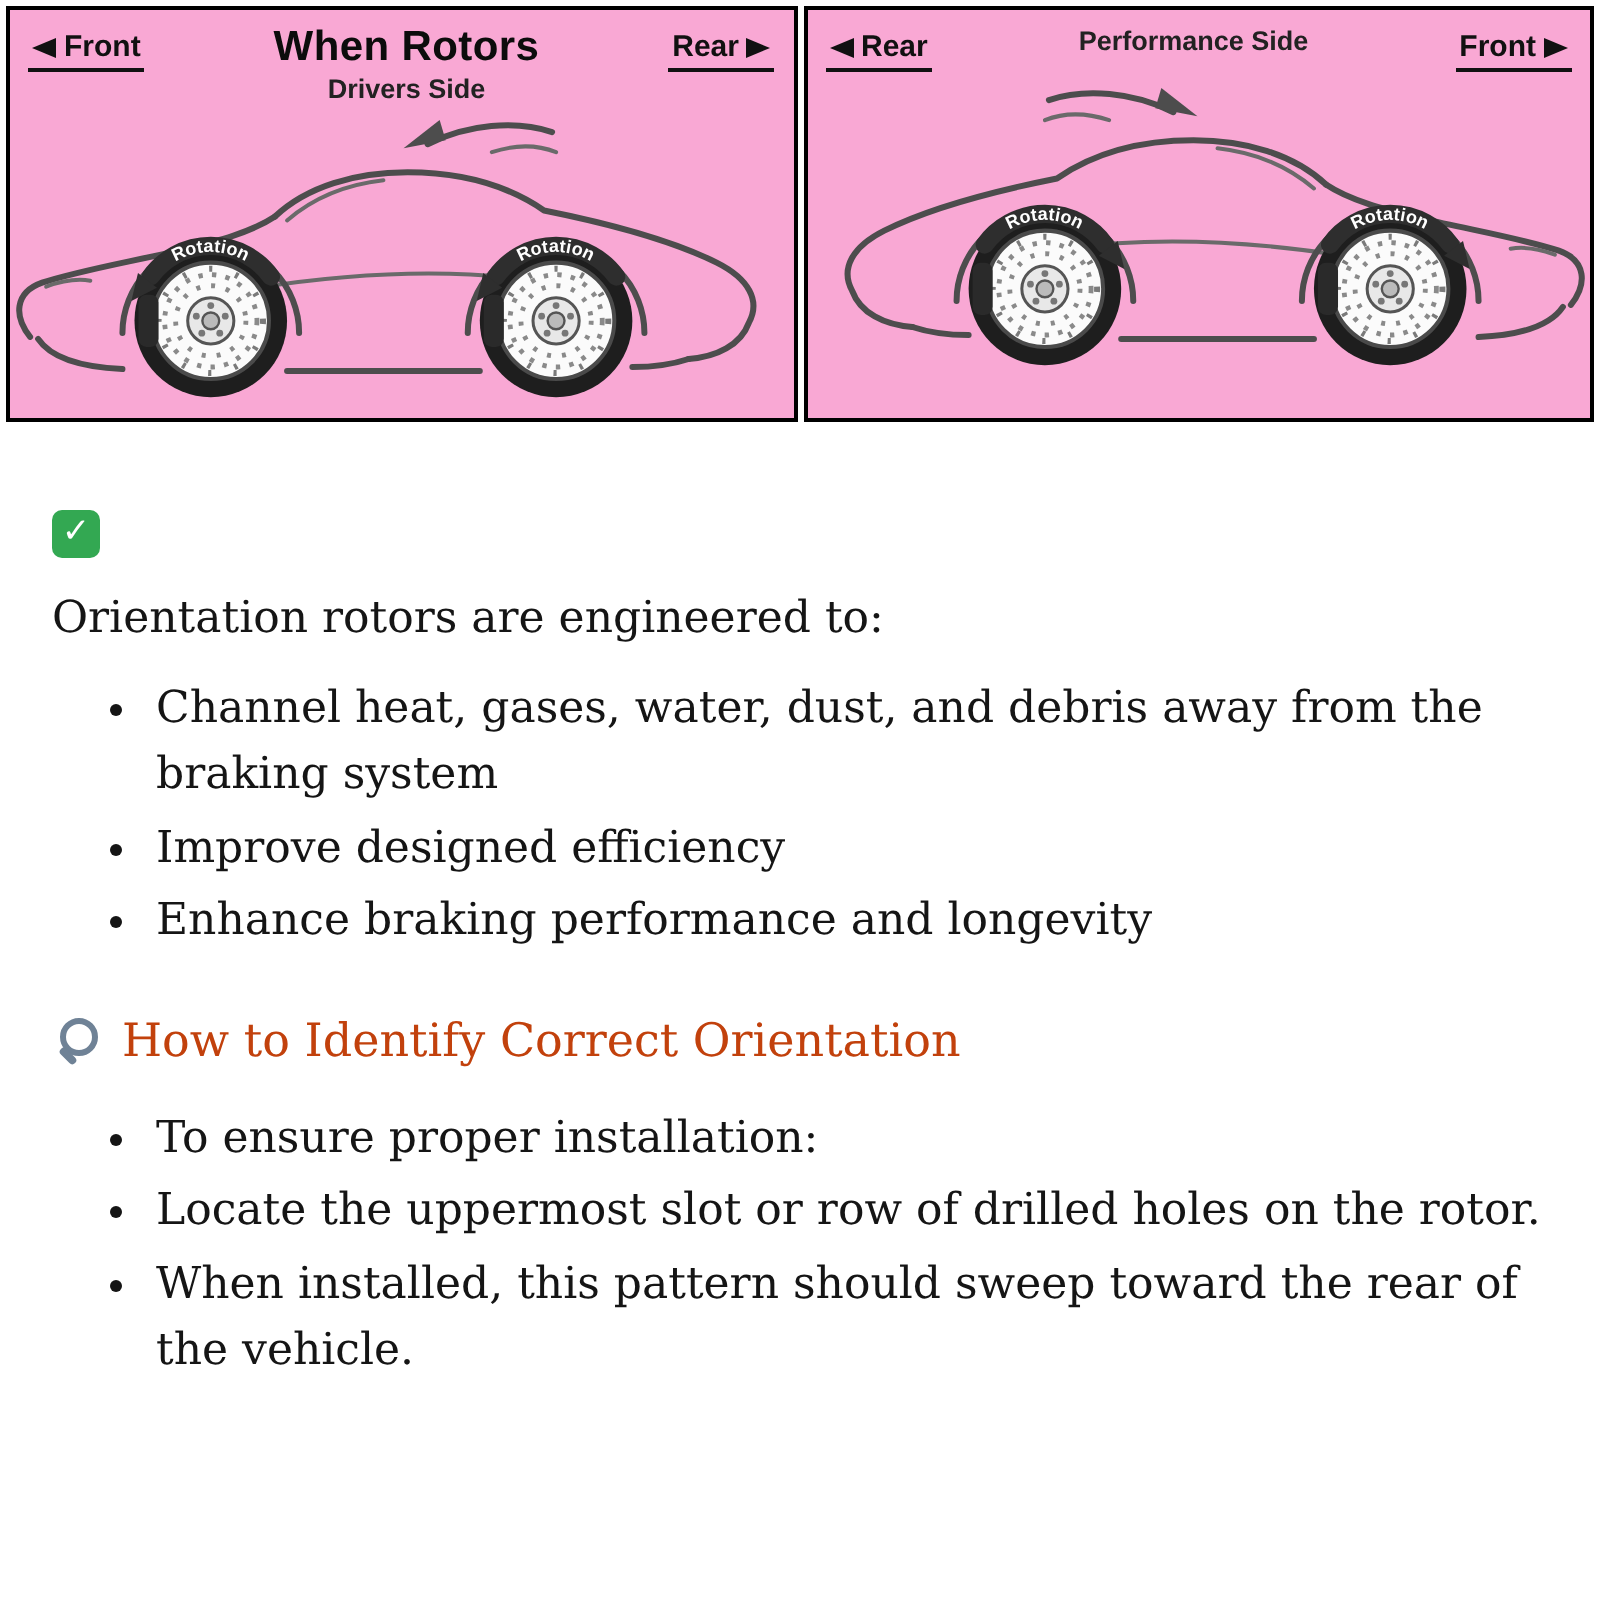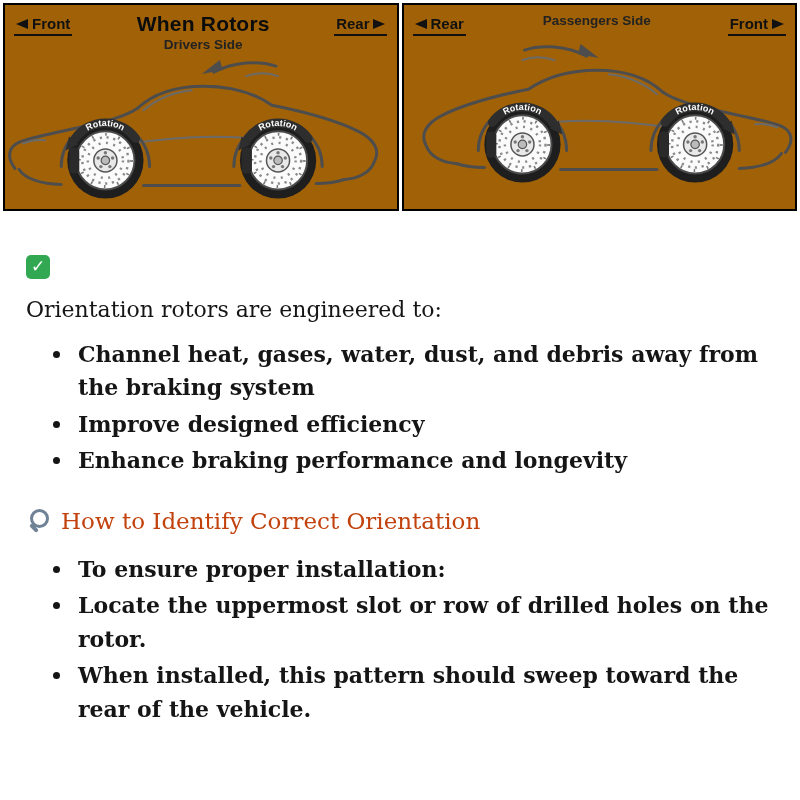--- a/index.html
+++ b/index.html
@@ -1,21 +1,21 @@
 <!DOCTYPE html>
 <html><head>
 <meta charset="utf-8">
 <style>
   * { box-sizing: border-box; margin: 0; padding: 0; }
   html, body { background: #ffffff; width: 800px; }
   body { font-family: "DejaVu Serif", serif; color: #151515; }
 
   
   .diagram { display: flex; gap: 3px; margin: 3px 3px 6px; }
-  .panel { flex: 1 1 0; border: 2px solid #000; background: #a16207; overflow: hidden; }
+  .panel { flex: 1 1 0; border: 2px solid #000; background: #f9a8d4; overflow: hidden; }
   .panel-head { display: flex; justify-content: space-between; align-items: flex-start;
                 padding: 7px 9px 0; font-family: "Liberation Sans", sans-serif; }
   .dir { display: inline-flex; align-items: center; gap: 4px;
          border-bottom: 2.5px solid #111; padding: 0 2px 2px;
          font-weight: bold; font-size: 15px; color: #111; margin-top: 3px; }
   .tri { width: 0; height: 0; display: inline-block; }
   .tri-left  { border-top: 5px solid transparent; border-bottom: 5px solid transparent; border-right: 12px solid #111; }
   .tri-right { border-top: 5px solid transparent; border-bottom: 5px solid transparent; border-left: 12px solid #111; }
   .panel-title-wrap { text-align: center; }
   .panel-title { font-size: 21px; font-weight: bold; color: #0c0c0c; letter-spacing: .2px; }
@@ -28,21 +28,21 @@
   .bandhead { fill: #2e2e2e; }
   .rotlbl   { fill: #ffffff; font: bold 9px "Liberation Sans", sans-serif; letter-spacing: .4px; }
 
   
   .content { padding: 12px 26px 12px; font-size: 22px; line-height: 1.52; }
   .intro { margin: 8px 0 10px; }
   .sec-heading { font-size: 23px; font-weight: bold; margin: 26px 0 14px; display: flex; align-items: center; }
   .sec-heading.light { font-weight: 400; color: #c2410c; align-items: center; }
   .lead { margin: 14px 0 4px; }
   ul { list-style: disc; margin: 12px 0 10px; padding-left: 48px; }
-  li { margin: 3px 0; padding-left: 4px; font-weight: bold; }
+  li { margin: 3px 0; padding-left: 4px; }
 
   
   .check-icon { display: inline-flex; align-items: center; justify-content: center;
                 width: 24px; height: 24px; border-radius: 5px; background: #33a852;
                 color: #fff; font-size: 17px; font-weight: bold; margin-right: 11px;
                 font-family: "DejaVu Sans", sans-serif; flex: 0 0 auto; }
   
   .mag-icon { position: relative; display: inline-block; width: 26px; height: 26px;
               margin-right: 9px; flex: 0 0 auto; }
   .mag-icon::before { content: ""; position: absolute; right: 3px; top: 1px;
@@ -123,21 +123,21 @@
     </svg>
   </div>
 
   <div class="panel">
     <div class="panel-head">
       <span class="dir">
         <span class="tri tri-left"></span>
         <span>Rear</span>
       </span>
       <span class="panel-title-wrap">
-        <div class="panel-sub">Passengers Side</div>
+        <div class="panel-sub">Performance Side</div>
       </span>
       <span class="dir">
         <span>Front</span>
         <span class="tri tri-right"></span>
       </span>
     </div>
 
     <svg viewBox="0 0 390 160" aria-hidden="true">
       <g transform="translate(390 0) scale(-1 1)">
           <use href="#carbody"></use>

